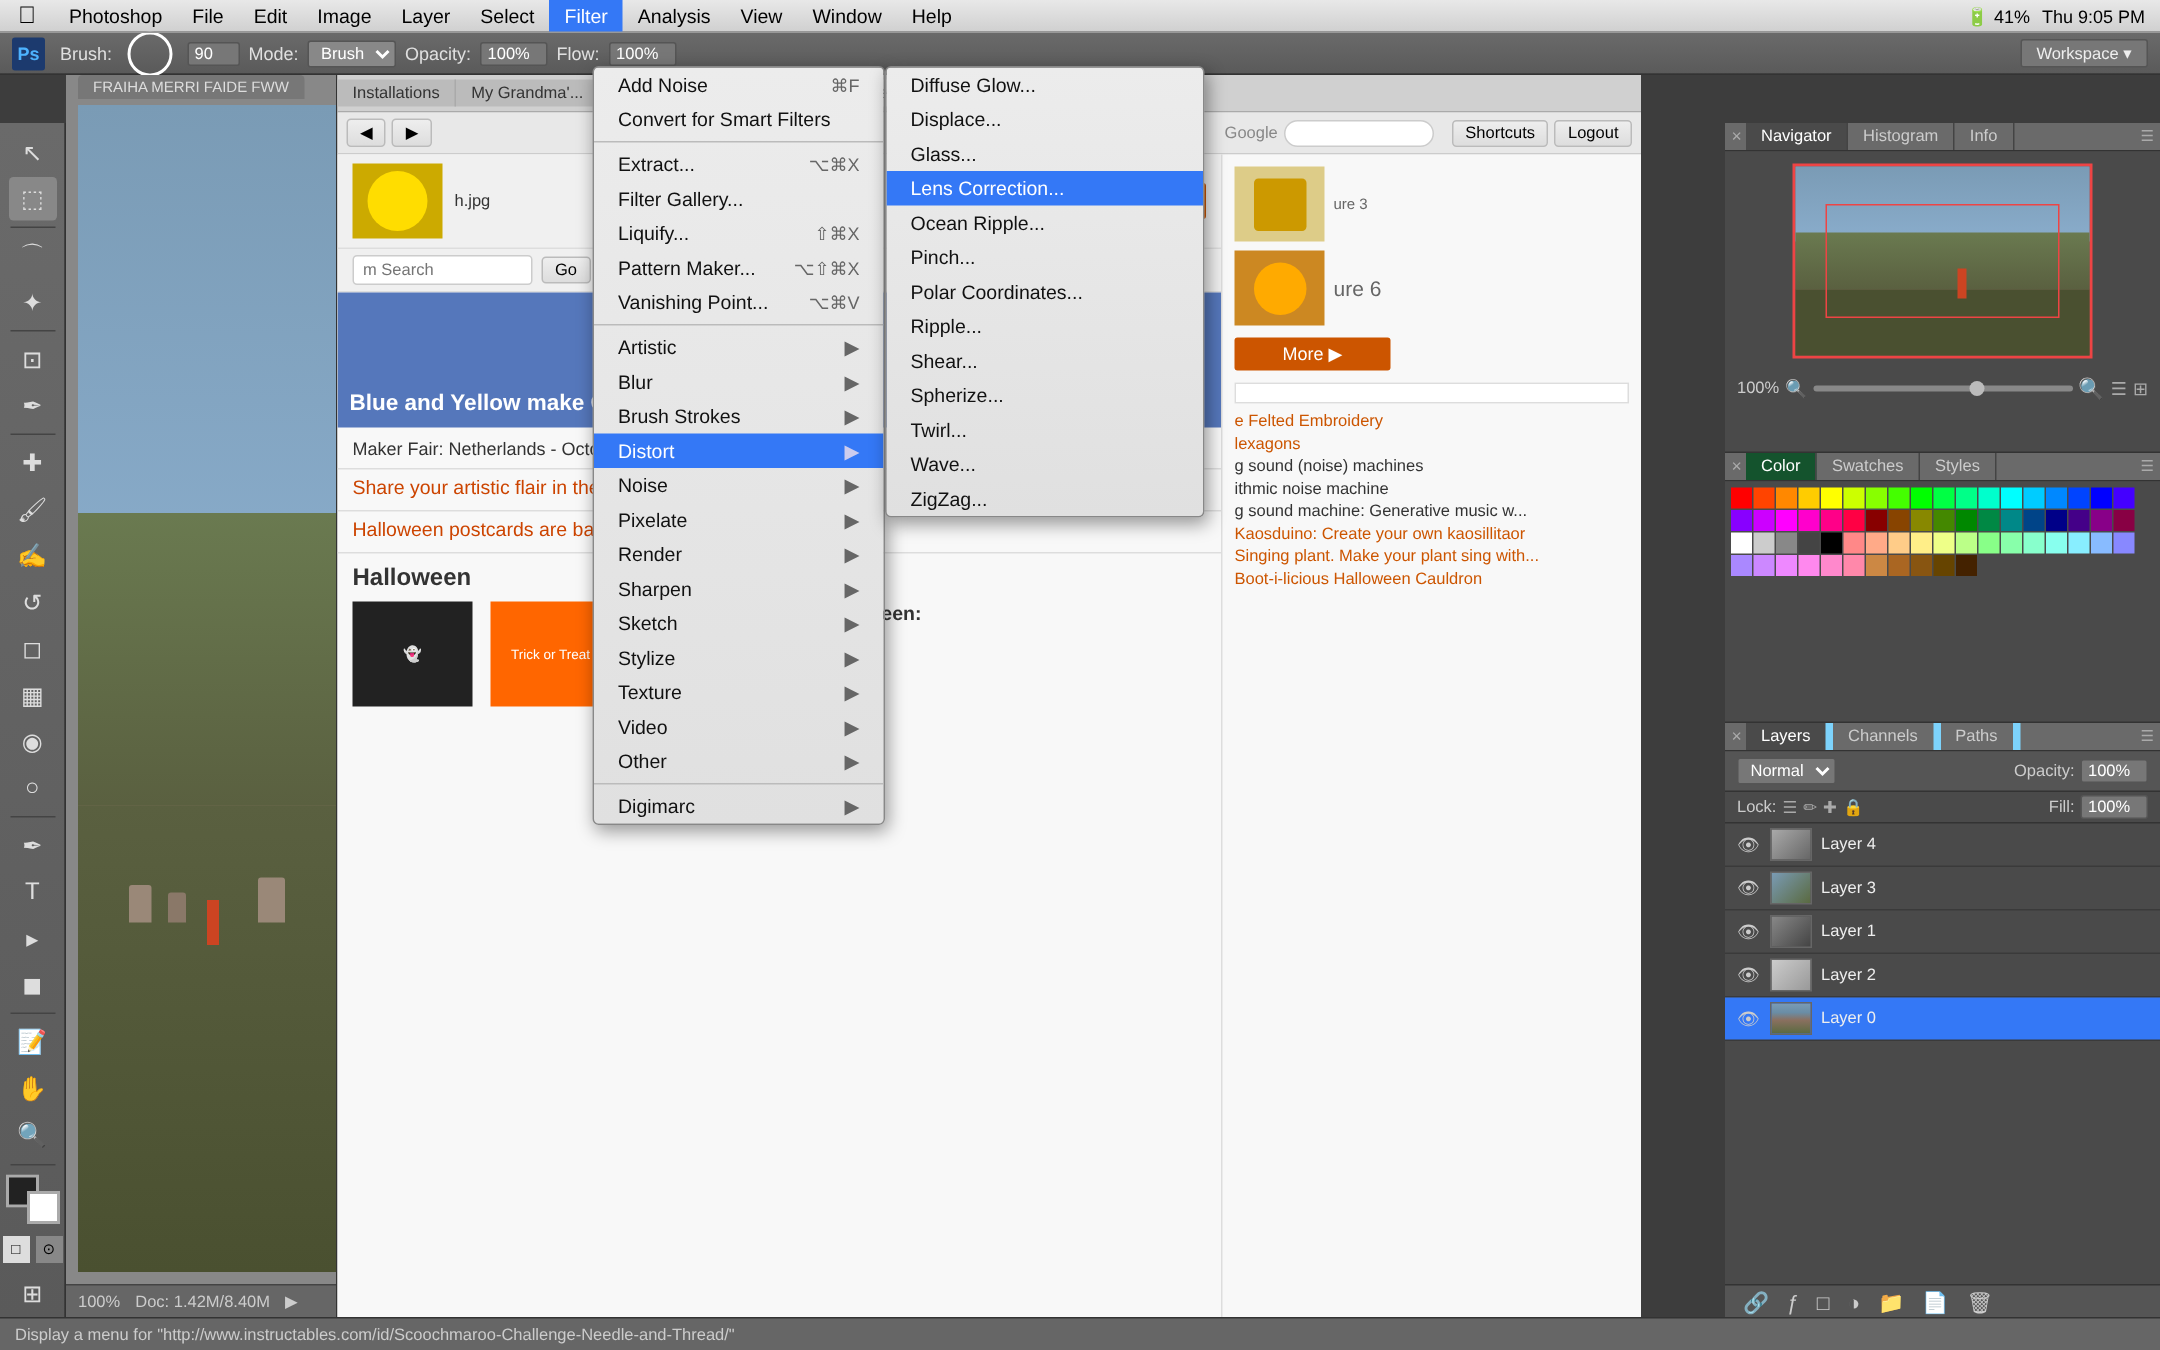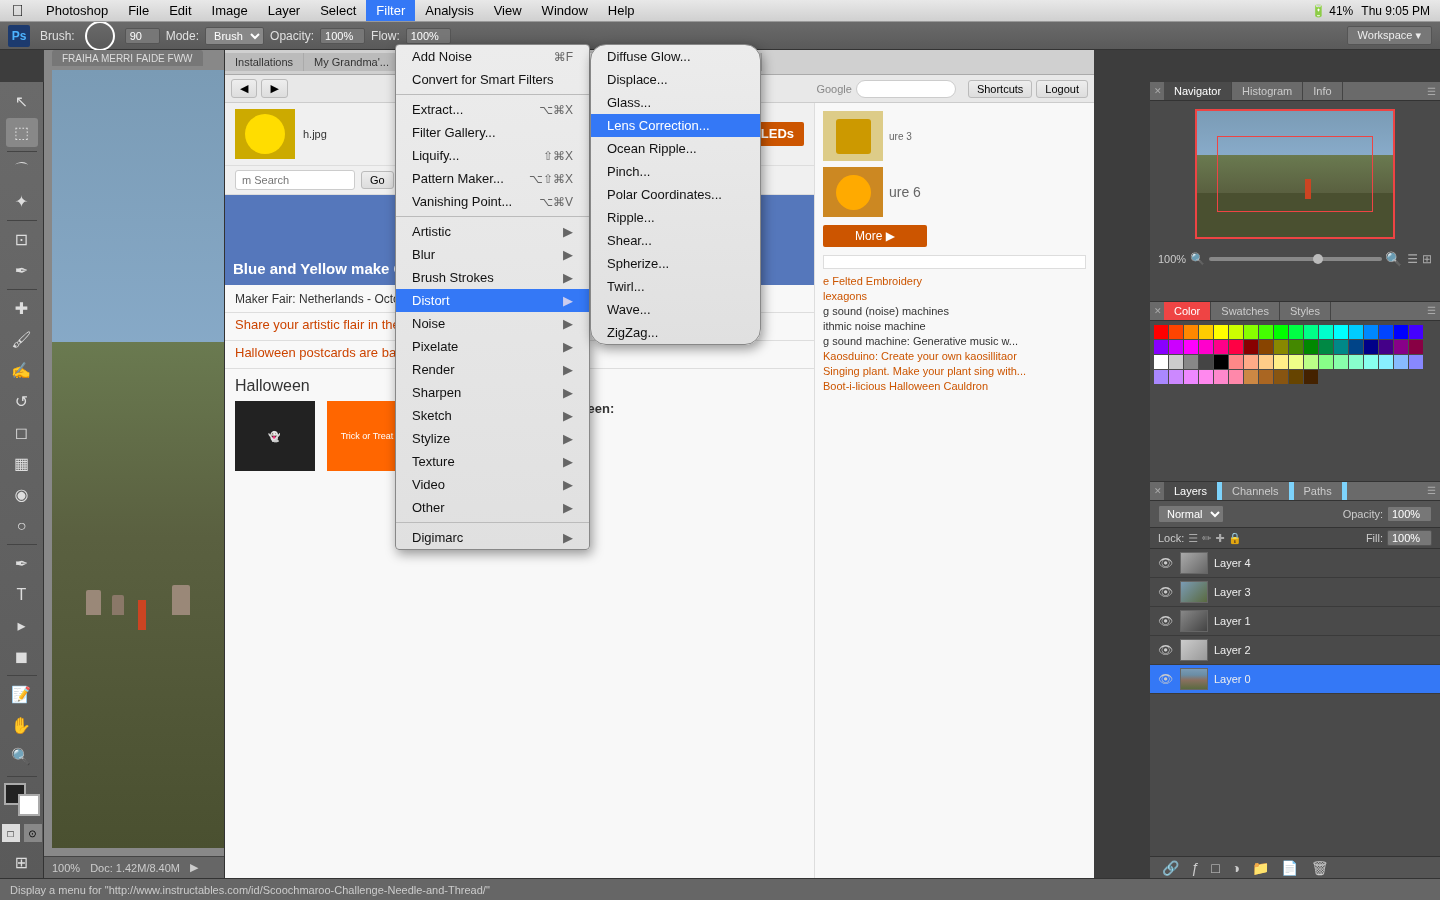--- a/index.html
+++ b/index.html
@@ -78,21 +78,21 @@
     .nav-image { width: 200px; height: 130px; background: linear-gradient(to bottom, #7a9bb5 0%, #6a8da5 30%, #8a7060 55%, #5a6a40 100%); border: 2px solid #e44; position: relative; }
     .nav-slider-row { display: flex; align-items: center; padding: 4px 8px; gap: 4px; }
     .nav-zoom { color: #ccc; font-size: 11px; }
     .nav-slider { flex: 1; height: 4px; background: #888; border-radius: 2px; position: relative; }
     .nav-slider-thumb { width: 10px; height: 10px; background: #bbb; border-radius: 50%; position: absolute; top: -3px; left: 60%; }
 
     
     .color-panel { position: absolute; top: 220px; left: 0; right: 0; height: 180px; border-bottom: 1px solid #333; }
     .color-tabs { display: flex; background: #6a6a6a; border-bottom: 1px solid #333; }
     .color-tab { padding: 3px 10px; font-size: 11px; color: #ccc; cursor: pointer; border-right: 1px solid #444; }
-    .color-tab.active { background: #ef4444; color: white; }
+    .color-tab.active { background: #14532d; color: white; }
     .color-swatches { padding: 4px; display: flex; flex-wrap: wrap; gap: 1px; }
     .color-swatch { width: 14px; height: 14px; cursor: pointer; }
 
     
     .layers-panel { position: absolute; top: 400px; left: 0; right: 0; bottom: 0; }
     .layers-tabs { display: flex; background: #6a6a6a; border-bottom: 1px solid #333; }
     .layers-tab { padding: 3px 10px; font-size: 11px; color: #ccc; cursor: pointer; border-right: 5px solid #7dd3fc; }
     .layers-tab.active { background: #4a4a4a; color: white; }
     .layers-controls { display: flex; align-items: center; padding: 4px 8px; gap: 4px; background: #555; border-bottom: 1px solid #333; }
     .lock-row { display: flex; align-items: center; padding: 2px 8px; gap: 4px; background: #4a4a4a; border-bottom: 1px solid #333; }
@@ -118,24 +118,24 @@
       display: flex; align-items: center; justify-content: space-between; white-space: nowrap;
     }
     .menu-item.highlighted { background: #3478f6; color: white; }
     .menu-item .shortcut { color: #666; font-size: 12px; }
     .menu-item .arrow { color: #666; }
     .menu-item.highlighted .arrow { color: #cce; }
     .menu-separator { height: 1px; background: #bbb; margin: 3px 0; }
 
     
     .distort-submenu {
-      position: absolute; top: 22px; left: 590px; width: 171px;
+      position: absolute; top: 22px; left: 590px; width: 213px;
       background: linear-gradient(to bottom, #ececec, #e0e0e0);
       border: 1px solid #888; box-shadow: 2px 4px 12px rgba(0,0,0,0.4);
-      z-index: 5001; border-radius: 16px; overflow: hidden;
+      z-index: 5001; border-radius: 4px; overflow: hidden;
     }
     .submenu-item {
       padding: 4px 16px; font-size: 13px; color: #111; cursor: pointer;
       display: flex; align-items: center; white-space: nowrap;
     }
     .submenu-item.highlighted { background: #3478f6; color: white; }
 
     
     .ps-status-bar {
       position: absolute; bottom: 0; left: 0; right: 0; height: 22px;
@@ -319,21 +319,21 @@
 
         <div style="padding:4px 10px; border-bottom:1px solid #ddd;">
           <a class="article-link">Share your artistic flair in the Draw &amp; Paint It Contest!</a>
         </div>
 
         <div style="padding:4px 10px; border-bottom:1px solid #ddd;">
           <a class="article-link">Halloween postcards are back, come and get yours now!</a>
         </div>
 
         <div style="padding:8px 10px;">
-          <div style="font-size:16px; font-weight:normal; color:#333; margin-bottom:6px;">Halloween</div>
+          <div style="font-size:16px; font-weight:bold; color:#333; margin-bottom:6px;">Halloween</div>
           <div style="display:flex; gap:6px; align-items:flex-start;">
             <div class="halloween-img hw-img1" style="display:flex; align-items:center; justify-content:center; color:white; font-size:10px;">👻</div>
             <div class="halloween-img hw-img2" style="display:flex; align-items:center; justify-content:center; color:white; font-size:9px; text-align:center;">Trick or Treat</div>
             <div class="halloween-img hw-img3" style="display:flex; align-items:center; justify-content:center; color:white; font-size:9px;"></div>
             <div style="flex:1;">
               <div style="font-size:13px; font-weight:bold; color:#333;">More Halloween:</div>
             </div>
           </div>
         </div>
       </div>

